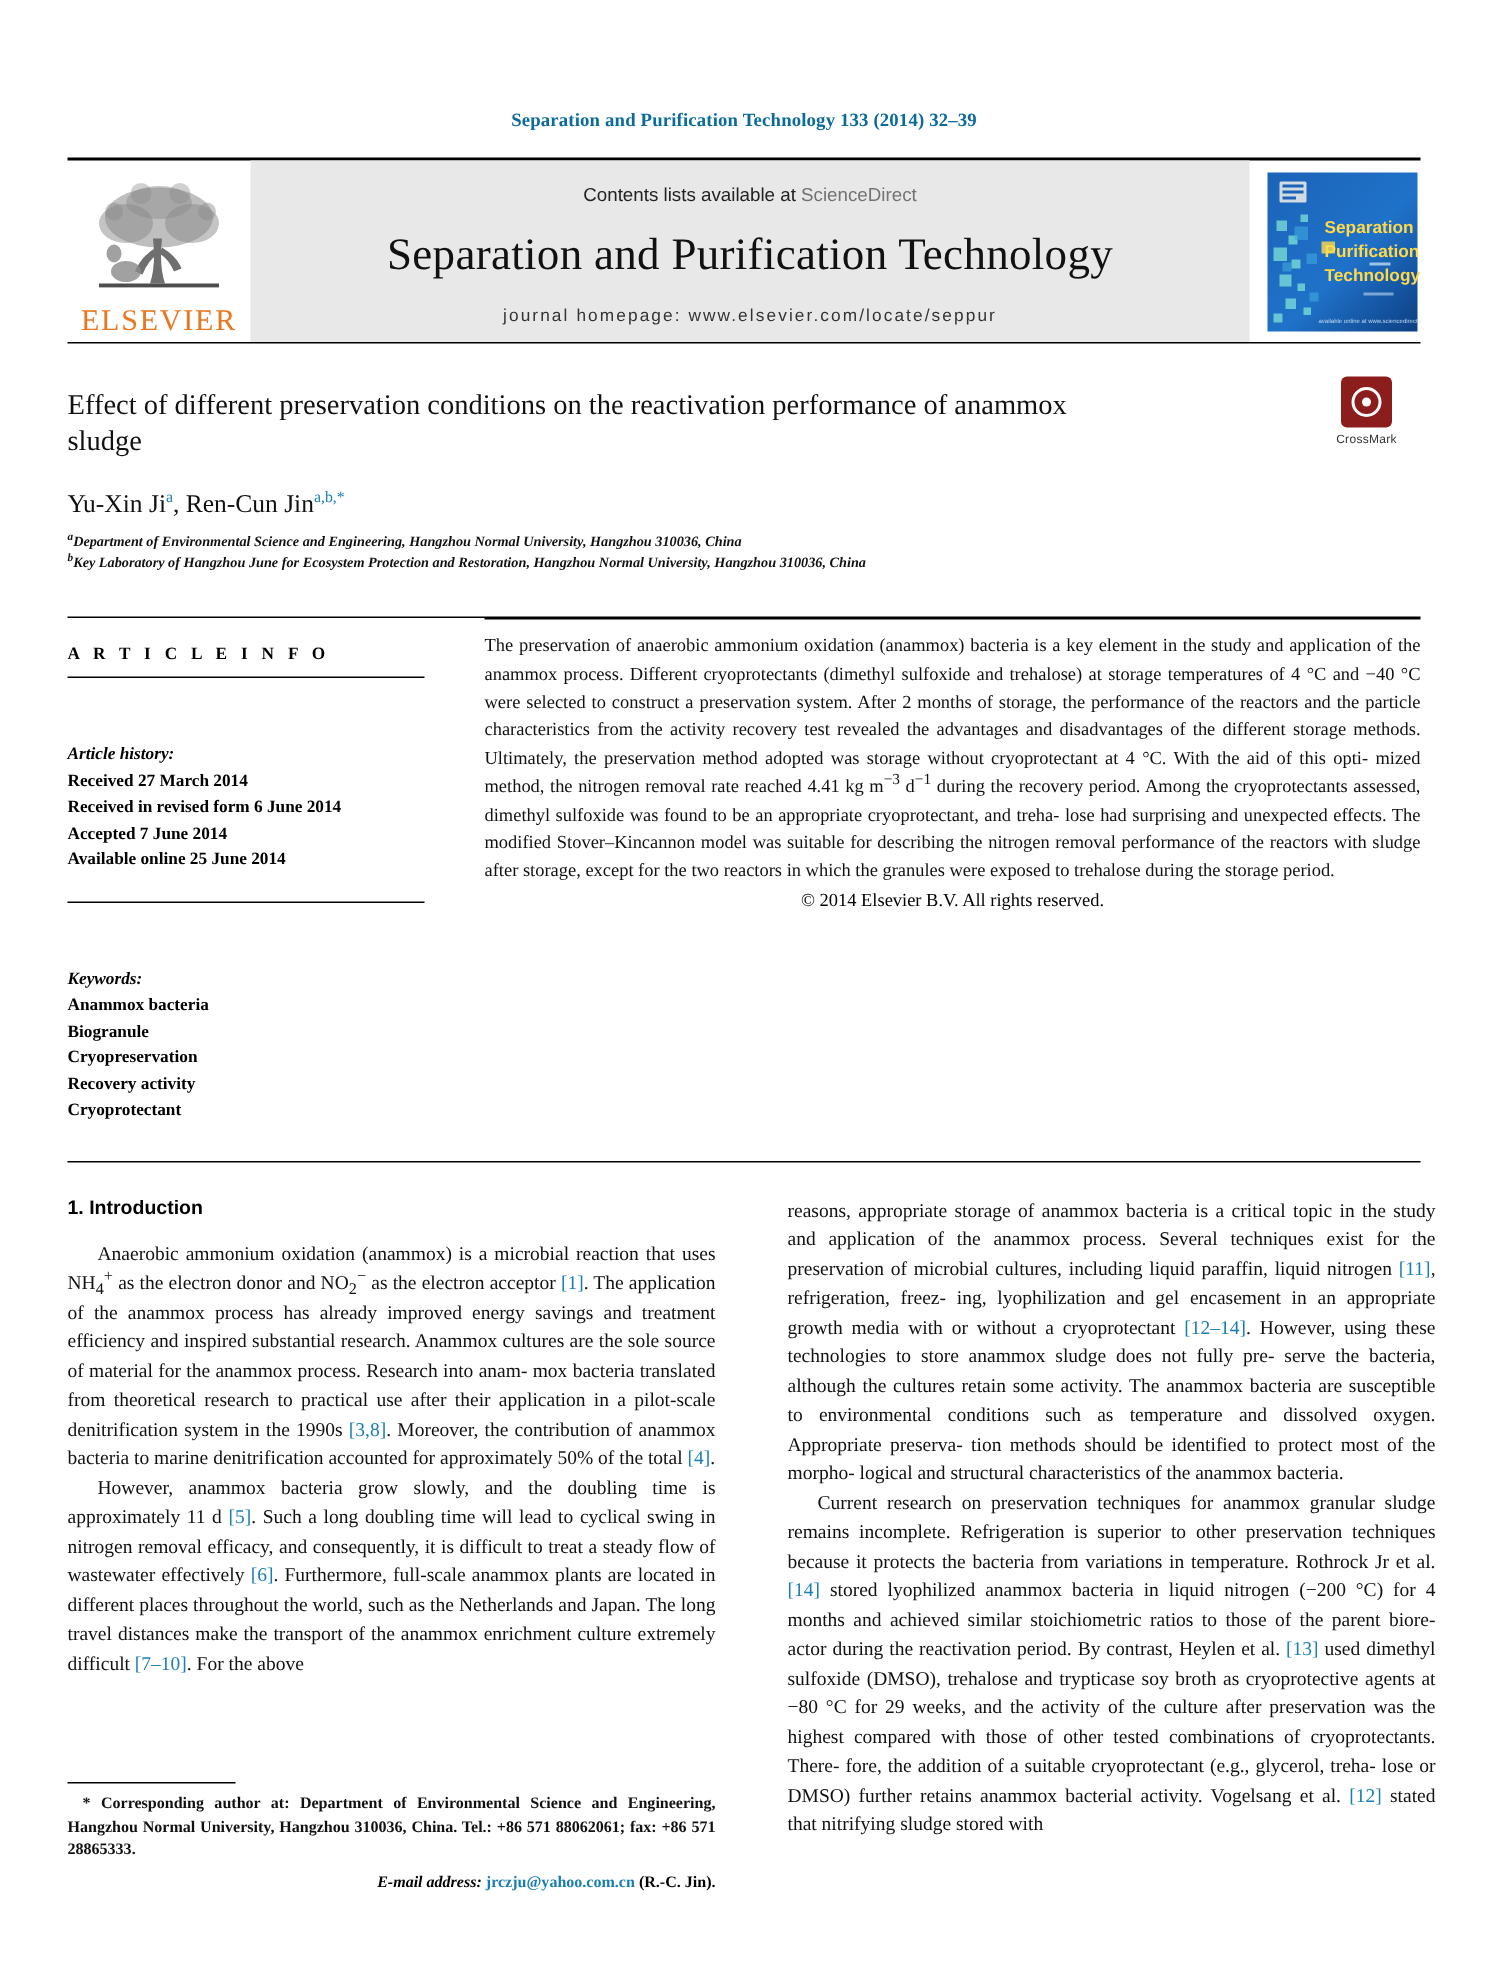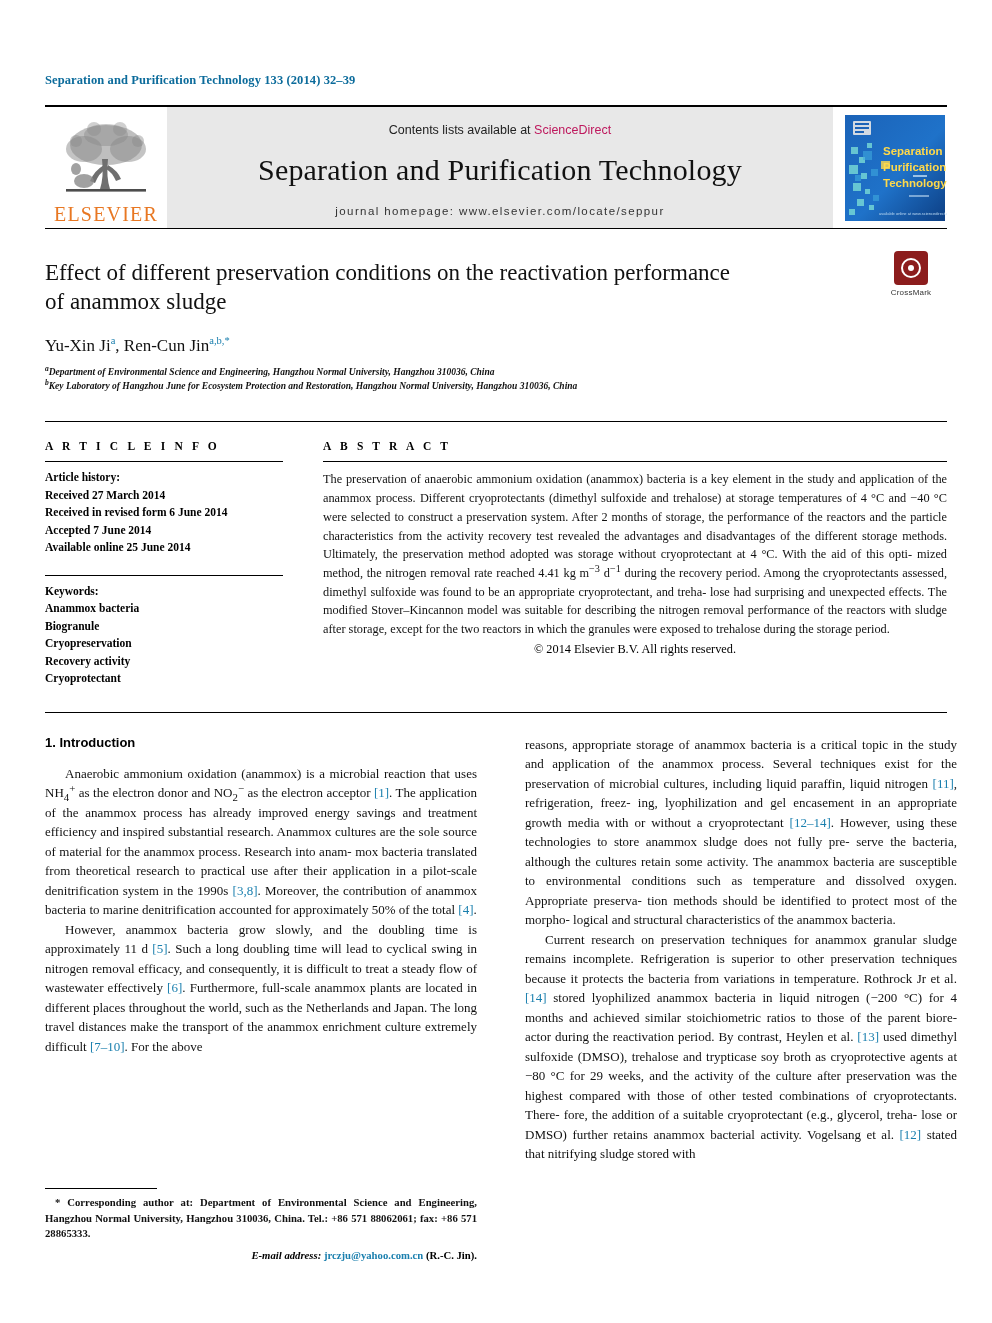--- a/index.html
+++ b/index.html
@@ -18,21 +18,21 @@
   .page {
     position: relative;
     width: 992px;
     height: 1323px;
     box-sizing: border-box;
     padding: 0 45px;
   }
 
   
   .running-head {
-    text-align: left;
+    text-align: center;
     color: #0b6b9b;
     font-family: "Liberation Serif", serif;
     font-weight: bold;
     font-size: 12.5px;
     letter-spacing: 0.1px;
     padding-top: 73px;
   }
 
   
   .masthead {
@@ -69,21 +69,21 @@
     align-items: center;
     justify-content: center;
     position: relative;
   }
   .contents-line {
     font-family: "Liberation Sans", sans-serif;
     font-size: 12.5px;
     color: #222;
     margin-top: 4px;
   }
-  .contents-line .sd { color: #be185d; }
+  .contents-line .sd { color: #737373; }
   .journal-title {
     font-family: "Liberation Serif", serif;
     font-size: 30px;
     color: #111;
     margin: 16px 0 18px 0;
     letter-spacing: 0.2px;
   }
   .homepage-line {
     font-family: "Liberation Sans", sans-serif;
     font-size: 11.5px;
@@ -102,21 +102,21 @@
 
   
   .title-block {
     border-top: 1px solid #000;
     margin-top: 0;
     padding-top: 30px;
     position: relative;
   }
   .paper-title {
     font-family: "Liberation Serif", serif;
-    font-size: 23px;
+    font-size: 19px;
     line-height: 1.26;
     font-weight: normal;
     color: #111;
     margin: 0;
     max-width: 700px;
   }
   .authors {
     font-family: "Liberation Serif", serif;
     font-size: 17px;
     margin-top: 19px;
@@ -185,20 +185,22 @@
   }
   .rule { border-top: 1.6px solid #000; }
   .history-block, .kw-block {
     font-family: "Liberation Serif", serif;
     font-size: 11.5px;
     line-height: 1.52;
     font-weight: bold;
     padding-top: 7px;
   }
   .history-block .lbl, .kw-block .lbl {
+    font-style: italic;
+    margin-top: 36px;
   }
   .kw-block { margin-top: 18px; border-top: 1.6px solid #000; }
   .abstract-body {
     font-family: "Liberation Serif", serif;
     font-size: 12.3px;
     line-height: 1.52;
     text-align: justify;
     padding-top: 8px;
     color: #111;
   }
@@ -400,21 +402,20 @@
         <div class="lbl">Keywords:</div>
         <div>Anammox bacteria</div>
         <div>Biogranule</div>
         <div>Cryopreservation</div>
         <div>Recovery activity</div>
         <div>Cryoprotectant</div>
       </div>
     </div>
 
     <div class="col-abs">
-      <div class="sec-head">A B S T R A C T</div>
       <div class="rule"></div>
       <div class="abstract-body">
         The preservation of anaerobic ammonium oxidation (anammox) bacteria is a key element in the study
         and application of the anammox process. Different cryoprotectants (dimethyl sulfoxide and trehalose)
         at storage temperatures of 4 °C and −40 °C were selected to construct a preservation system. After
         2 months of storage, the performance of the reactors and the particle characteristics from the activity
         recovery test revealed the advantages and disadvantages of the different storage methods. Ultimately,
         the preservation method adopted was storage without cryoprotectant at 4 °C. With the aid of this opti-
         mized method, the nitrogen removal rate reached 4.41 kg m<sup>−3</sup> d<sup>−1</sup> during the recovery period. Among the
         cryoprotectants assessed, dimethyl sulfoxide was found to be an appropriate cryoprotectant, and treha-

